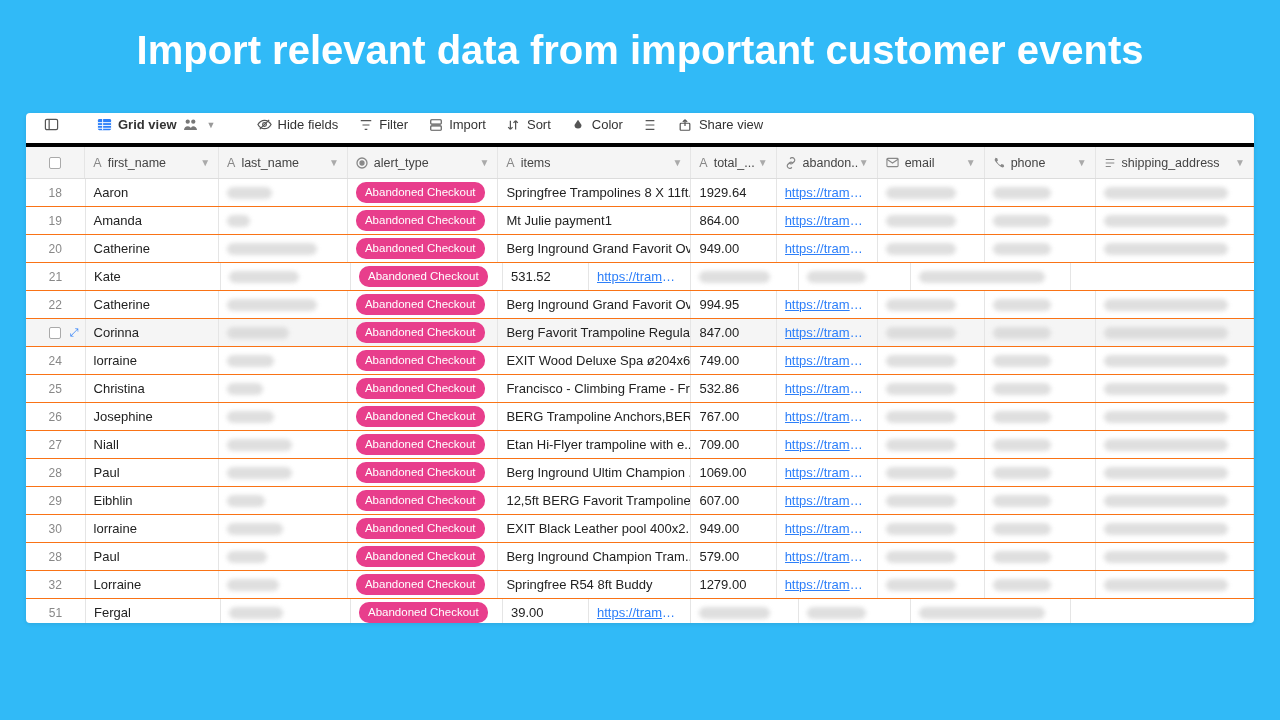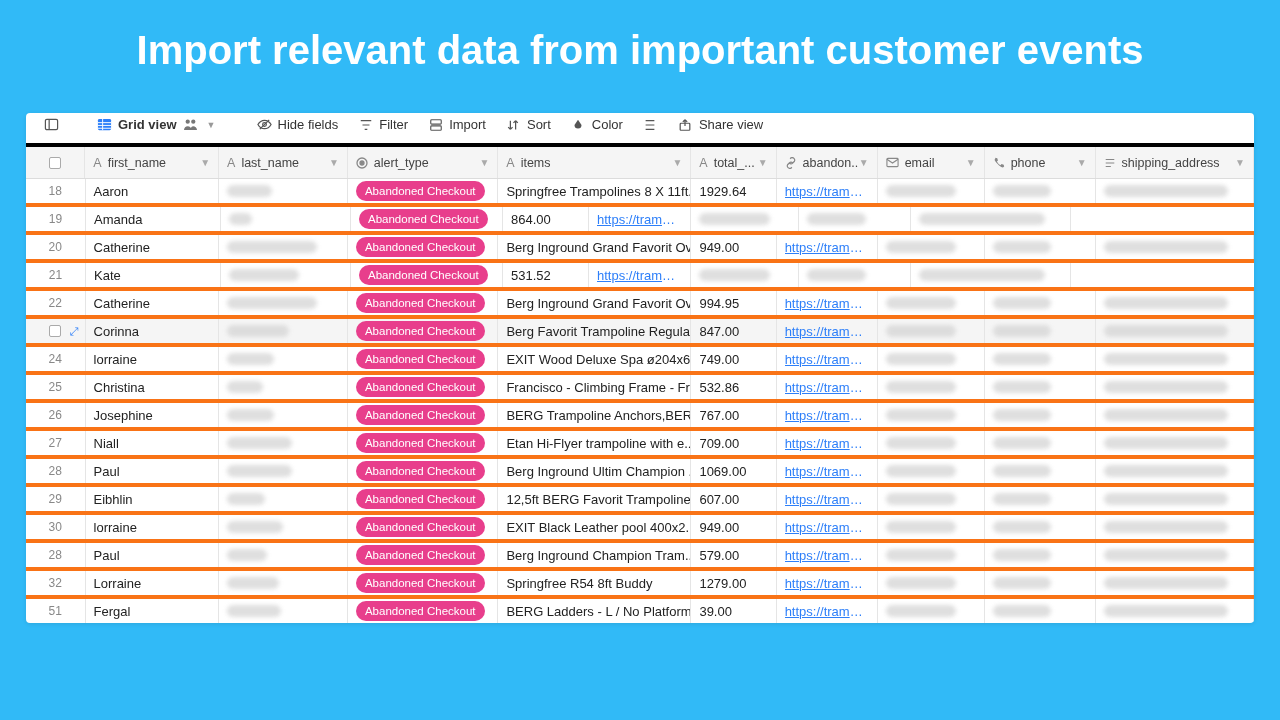--- a/index.html
+++ b/index.html
@@ -11,21 +11,21 @@
   .tb-ico{display:inline-flex;width:15px;height:15px;align-items:center;justify-content:center;color:#555}
   .tb-sep{width:14px}
   .pill-view{background:none;display:flex;align-items:center;gap:6px;font-weight:600;font-size:13px;color:#333}
   .pill-view .grid-ic{color:#2d7ff9}
   .header-row{display:flex;height:32px;background:#f5f5f5;border-bottom:1px solid #dcdcdc;font-size:12.5px;color:#333}
   .hcell,.cell{display:flex;align-items:center;padding:0 8px;border-right:1px solid #e5e5e5;overflow:hidden;white-space:nowrap;text-overflow:ellipsis}
   .hcell{justify-content:space-between;color:#444}
   .hcell .lab{display:flex;align-items:center;gap:6px;overflow:hidden}
   .hcell .dd{color:#aaa;font-size:10px}
   .rows{flex:1;overflow-y:auto;overflow-x:hidden}
-  .row{display:flex;height:28px;border-bottom:4px solid #f97316;font-size:13px;color:#222}
+  .row{display:flex;height:28px;border-bottom:1px solid #f97316;font-size:13px;color:#222}
   .row.sel{background:#f5f5f5}
   .c-num{width:60px;justify-content:center;color:#888;font-size:12px;position:relative}
   .c-fn{width:135px}
   .c-ln{width:130px}
   .c-alert{width:152px}
   .c-items{width:195px}
   .c-total{width:86px}
   .c-url{width:102px}
   .c-email{width:108px}
   .c-phone{width:112px}
@@ -261,20 +261,21 @@
       </div>
       <div class="row">
         <div class="cell c-num">19</div>
         <div class="cell c-fn">Amanda</div>
         <div class="cell c-ln">
           <span class="blurv" style="width:20%"></span>
         </div>
         <div class="cell c-alert">
           <span class="badge">Abandoned Checkout</span>
         </div>
+        <div class="cell c-items">Mt Julie payment1</div>
         <div class="cell c-total">864.00</div>
         <div class="cell c-url">
           <span class="link">https://trampoli...</span>
         </div>
         <div class="cell c-email">
           <span class="blurv" style="width:78%"></span>
         </div>
         <div class="cell c-phone">
           <span class="blurv" style="width:62%"></span>
         </div>
@@ -598,21 +599,20 @@
       </div>
       <div class="row">
         <div class="cell c-num">51</div>
         <div class="cell c-fn">Fergal</div>
         <div class="cell c-ln">
           <span class="blurv" style="width:48%"></span>
         </div>
         <div class="cell c-alert">
           <span class="badge">Abandoned Checkout</span>
         </div>
-        <div class="cell c-items">BERG Ladders - L / No Platform</div>
         <div class="cell c-total">39.00</div>
         <div class="cell c-url">
           <span class="link">https://trampoli...</span>
         </div>
         <div class="cell c-email">
           <span class="blurv" style="width:78%"></span>
         </div>
         <div class="cell c-phone">
           <span class="blurv" style="width:62%"></span>
         </div>

